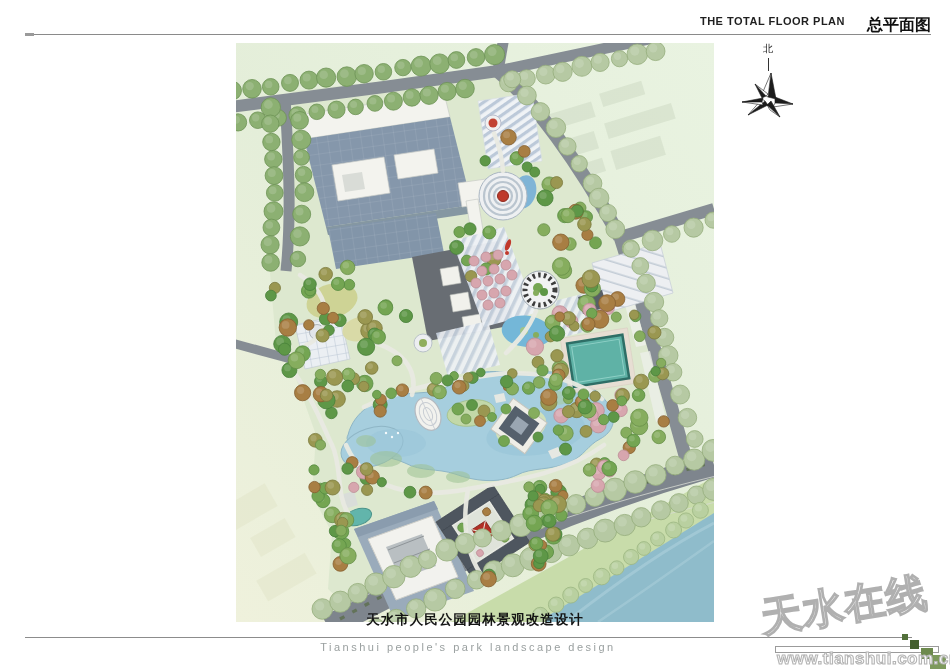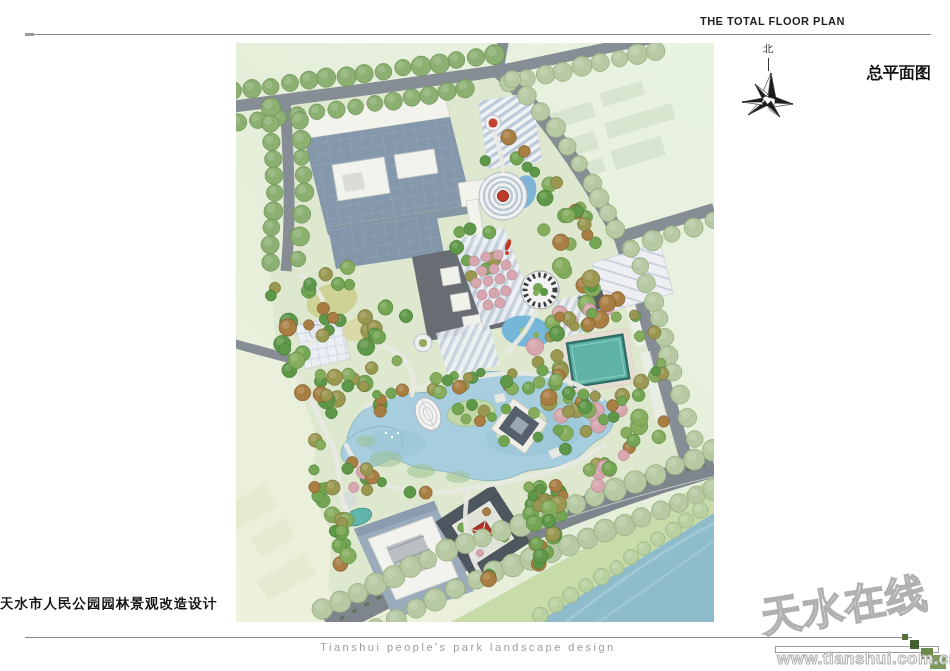--- a/index.html
+++ b/index.html
@@ -1,27 +1,27 @@
 <!DOCTYPE html>
 <html><head>
 <meta charset="utf-8">
 <style>
   html,body{margin:0;padding:0;}
   body{width:950px;height:671px;position:relative;background:#ffffff;overflow:hidden;
        font-family:"Liberation Sans",sans-serif;}
   .hdr{position:absolute;top:15px;right:19px;display:flex;align-items:flex-start;gap:22px;}
   .hdr-en{font-size:11px;font-weight:bold;color:#1f1f1f;letter-spacing:.5px;}
-  .hdr-zh{font-size:16px;font-weight:bold;color:#111;margin-top:48px;}
+  .hdr-zh{font-size:16px;font-weight:bold;color:#111;}
   .rule-top{position:absolute;left:25px;right:19px;top:34px;height:1px;background:#8a8a8a;}
   .rule-top:before{content:"";position:absolute;left:0;top:-1px;width:9px;height:3px;background:#9a9a9a;}
   .north{position:absolute;left:736px;top:42px;width:64px;height:78px;text-align:center;}
   .north-label{font-size:10px;color:#222;display:block;}
   .north-line{width:1px;height:13px;background:#333;margin:2px auto 1px auto;}
   .plan{position:absolute;left:236px;top:43px;width:478px;height:579px;overflow:hidden;}
-  .ftr{position:absolute;left:0;right:0;top:594px;text-align:left;}
+  .ftr{position:absolute;left:0;right:0;top:610px;text-align:center;}
   .ftr-zh{font-size:13.5px;font-weight:bold;color:#141414;letter-spacing:1px;}
   .rule-bot{position:absolute;left:25px;right:38px;top:637px;height:1px;background:#8c8c8c;}
   .ftr-en{position:absolute;left:0;right:14px;top:641px;text-align:center;font-size:11px;color:#9aa0a0;letter-spacing:2.5px;}
   .wm{position:absolute;left:756px;top:572px;width:200px;height:99px;pointer-events:none;}
   .wm-name{position:absolute;left:4px;top:2px;width:220px;font-size:41px;font-weight:bold;letter-spacing:1px;
      color:rgba(255,255,255,.92);-webkit-text-stroke:1.4px #b0b0b0;transform:rotate(-9deg);white-space:nowrap;}
   .wm-bar{position:absolute;left:19px;top:74px;width:162px;height:5px;background:#fff;border:1px solid #9b9b9b;}
   .wm-url{position:absolute;left:21px;top:77px;font-size:17px;font-weight:bold;letter-spacing:.5px;
      color:rgba(255,255,255,.95);-webkit-text-stroke:1.1px #b5b5b5;white-space:nowrap;}
   .wm-sq{position:absolute;}

